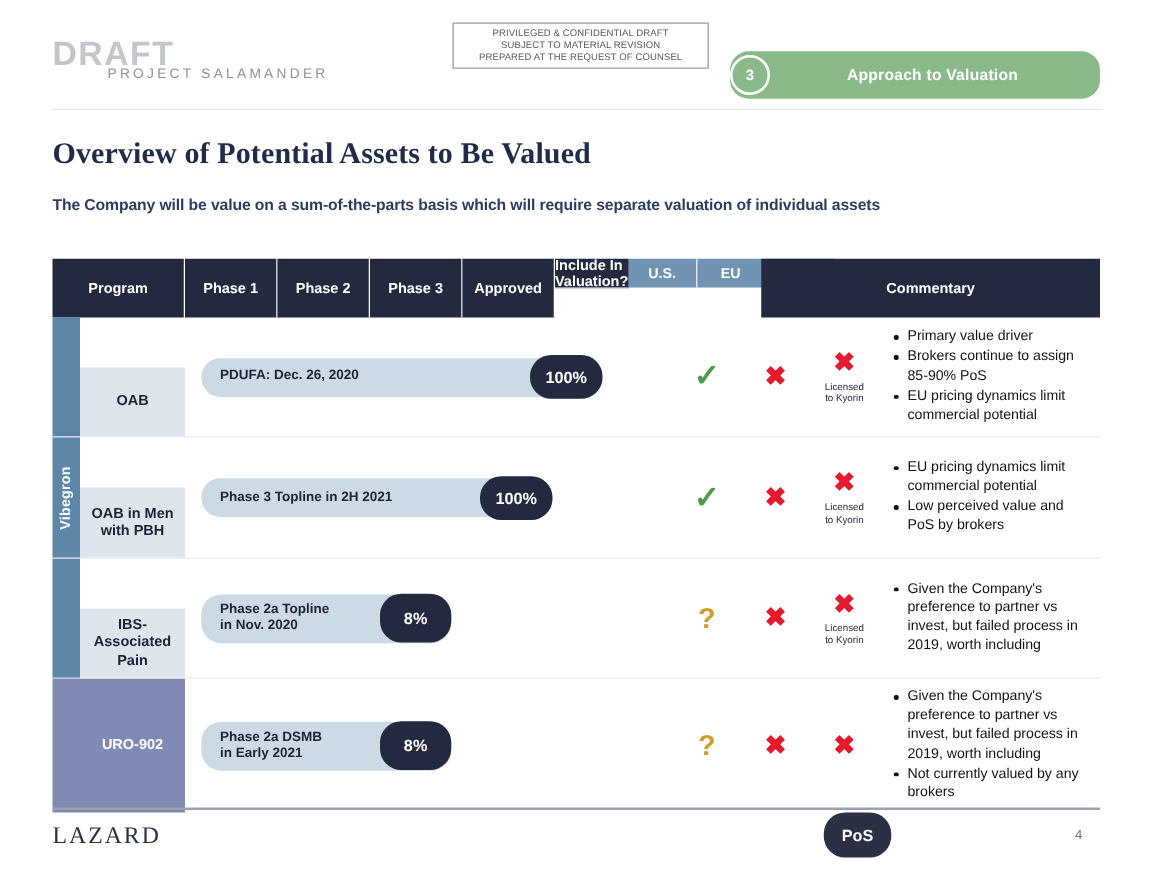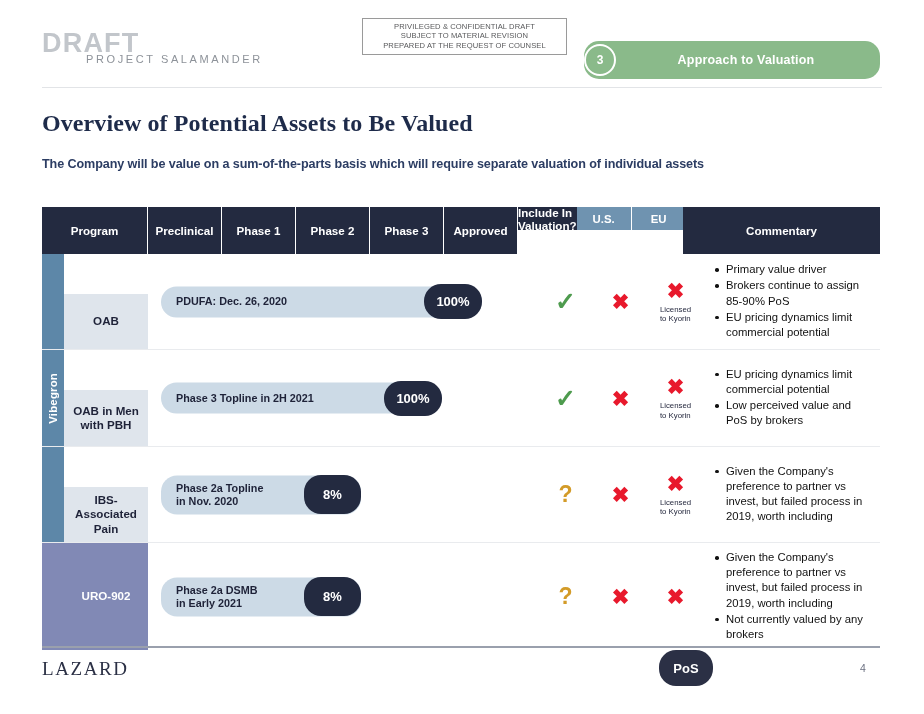--- a/index.html
+++ b/index.html
@@ -129,21 +129,21 @@
     position:absolute;right:0;top:50%;transform:translateY(-50%);
     background:#232a40;color:#ffffff;border-radius:17px;
     display:flex;align-items:center;justify-content:center;
     font-size:13px;font-weight:bold;
   }
 
   .tick{color:#4e9b4e;font-size:25px;line-height:1;font-weight:bold;}
   .cross{color:#e8192c;font-size:21px;line-height:1;font-weight:bold;}
   .qmark{color:#d39b28;font-size:23px;line-height:1;font-weight:bold;}
   .sub-note{
-    font-size:7.8px;color:#1e2238;line-height:1.18;margin-top:4px;
+    font-size:7.8px;color:#1e2238;text-align:center;line-height:1.18;margin-top:4px;
   }
 
   .clist{margin:0;padding:0;list-style:none;}
   .clist li{
     position:relative;padding-left:13px;
     font-size:11.3px;line-height:1.33;color:#111111;margin-bottom:1px;
   }
   .clist li:before{
     content:"";position:absolute;left:2px;top:6px;
     width:3.5px;height:3.5px;border-radius:50%;background:#111111;
@@ -187,21 +187,20 @@
   <div class="hdr-rule"></div>
 </div>
 
 <div class="title">Overview of Potential Assets to Be Valued</div>
 <div class="subtitle">The Company will be value on a sum-of-the-parts basis which will require separate valuation of individual assets</div>
 
 <div class="tbl">
 
   <div class="thead">
     <div class="th" style="width:106px;">Program</div>
-    <div class="th" style="width:74px;">Preclinical</div>
     <div class="th" style="width:74px;">Phase 1</div>
     <div class="th" style="width:74px;">Phase 2</div>
     <div class="th" style="width:74px;">Phase 3</div>
     <div class="th" style="width:74px;">Approved</div>
     <div class="th-split" style="width:165px;">
       <div class="th-split-top">Include In Valuation?</div>
       <div class="th-split-bot">
         <div class="th-sub" style="width:55px;">U.S.</div>
         <div class="th-sub" style="width:55px;">EU</div>
         <div class="th-sub" style="width:55px;">Japan</div>

